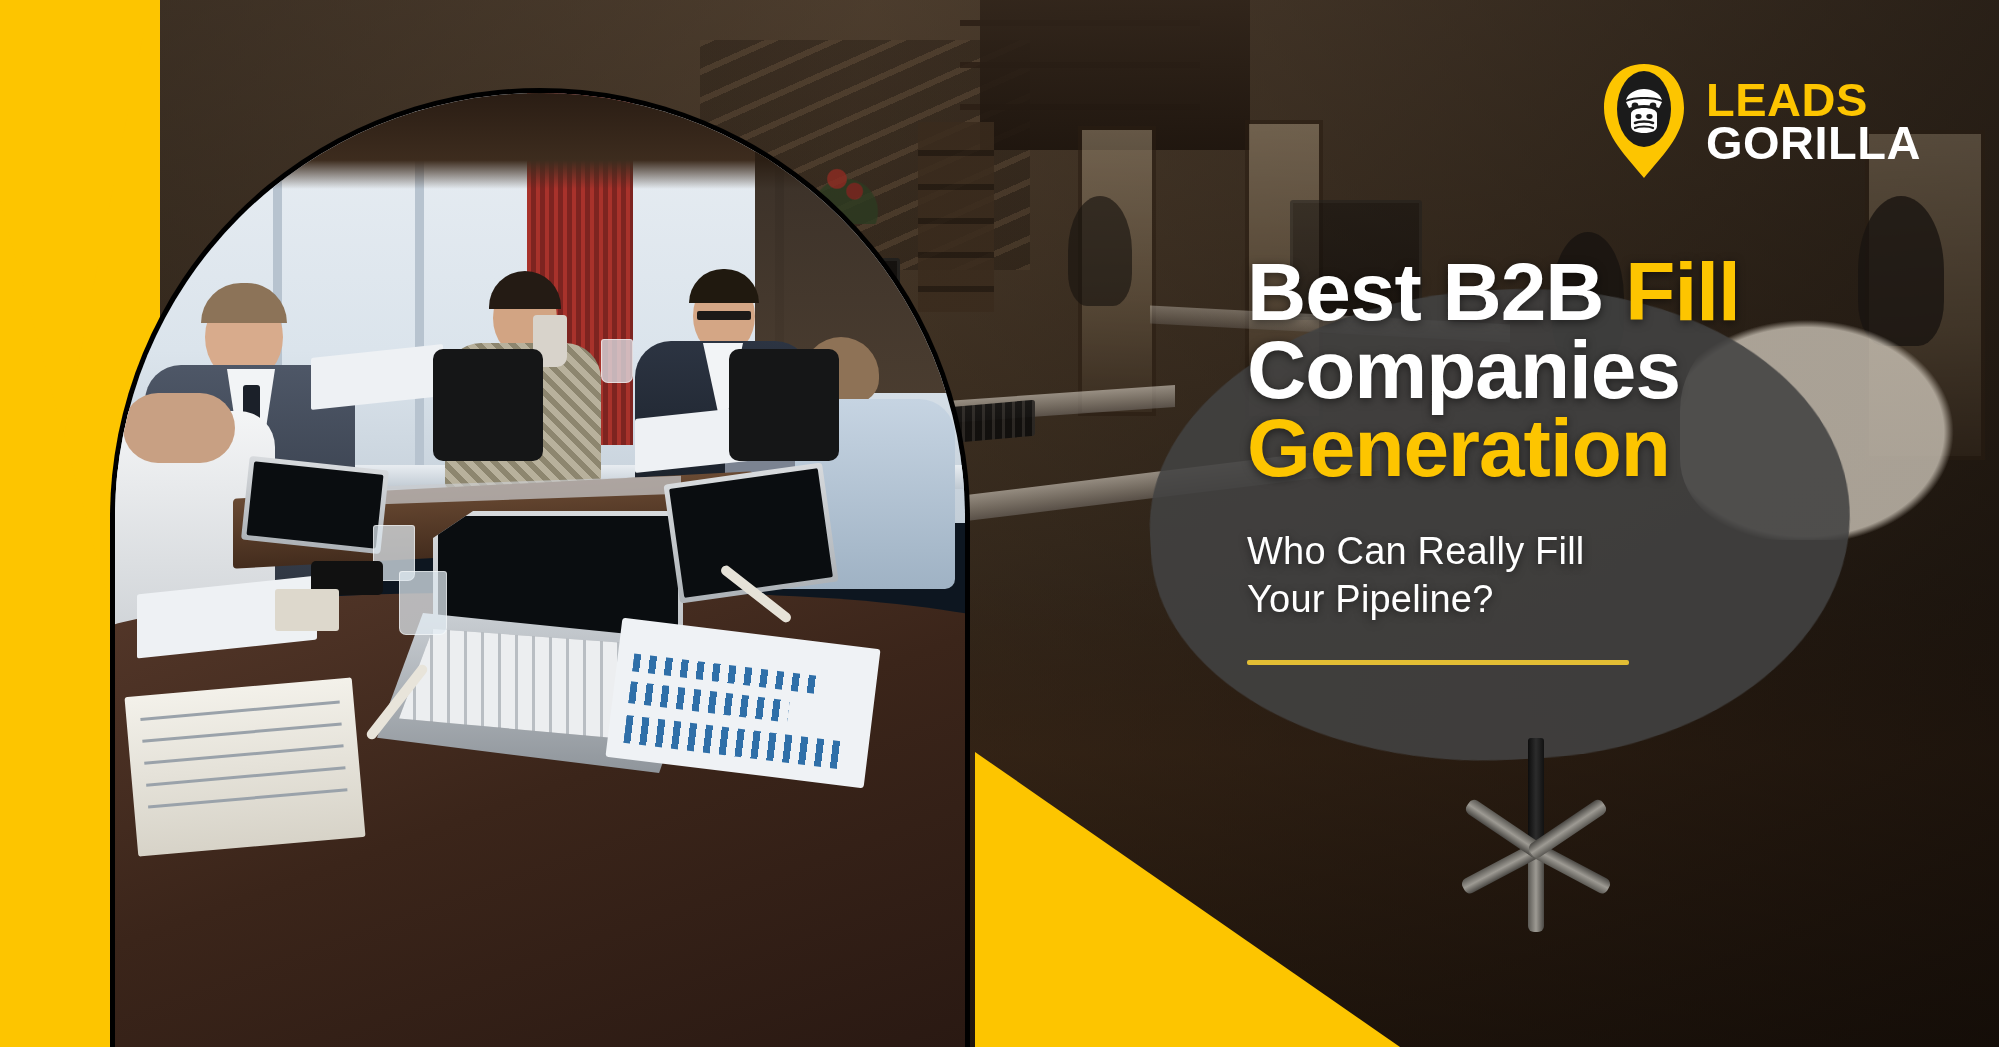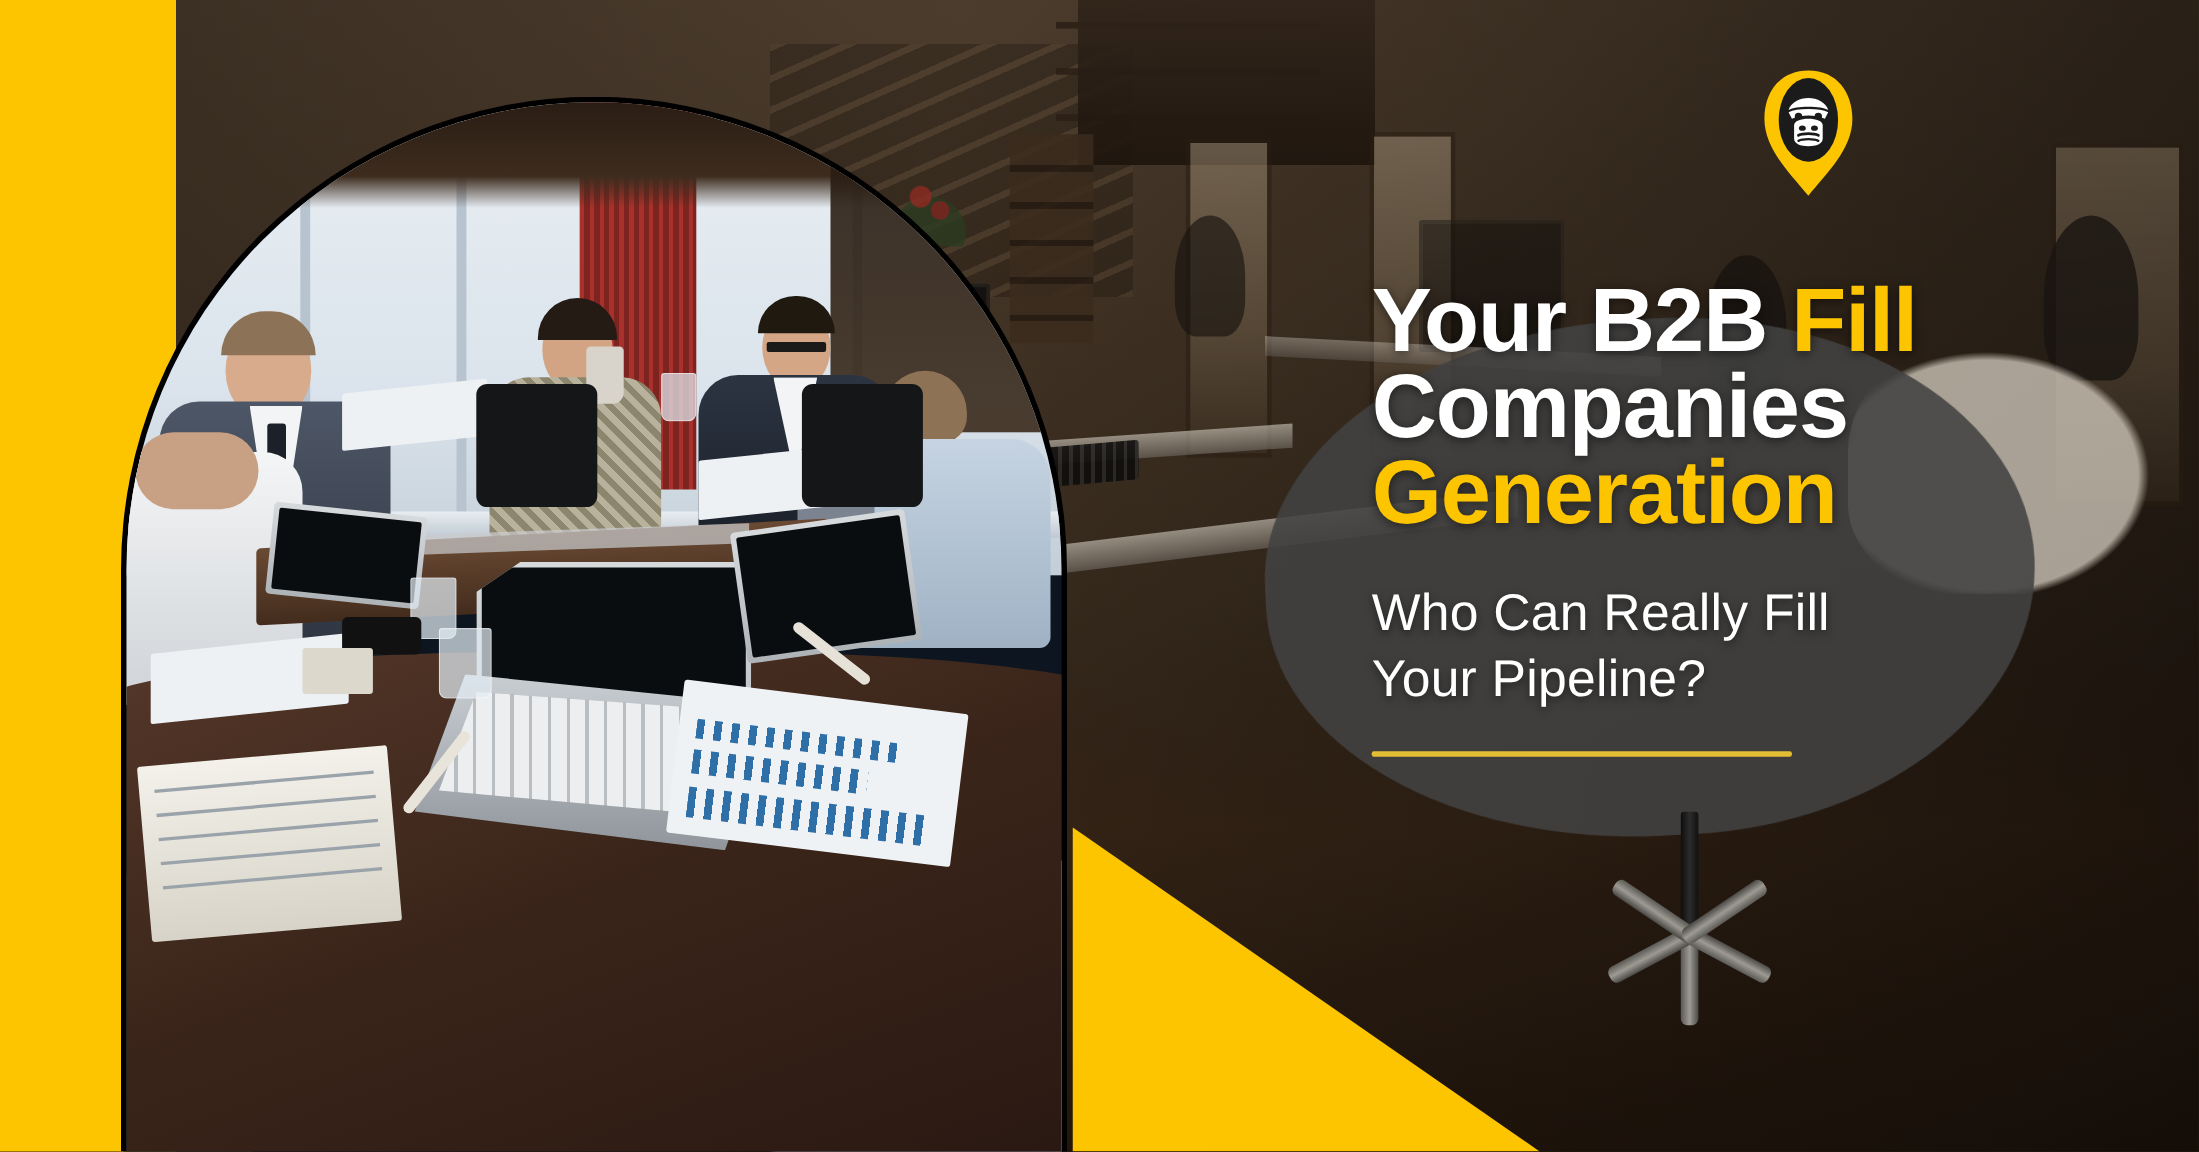--- a/index.html
+++ b/index.html
@@ -251,21 +251,21 @@
     letter-spacing:-1px;
     color:#ffffff;
     text-shadow:0 2px 10px rgba(0,0,0,.55);
   }
   .headline .hl-y { color:var(--brand,#FDC500); }
   .headline .ln { display:block; }
   .subhead {
     margin-top:40px;
     font-family:"Liberation Sans", sans-serif;
     font-weight:400;
-    font-size:47px;
+    font-size:38px;
     line-height:1.28;
     color:#ffffff;
     letter-spacing:.2px;
     text-shadow:0 2px 8px rgba(0,0,0,.5);
   }
   .subhead .ln { display:block; }
   .rule {
     margin-top:36px;
     width:382px; height:5px;
     background:#E3BE34;
@@ -438,26 +438,30 @@
         <path d="M28 40 C32 38 38 37 46 37 C54 37 60 38 64 40 L61 46 C56 44 51 43 46 43 C41 43 36 44 31 46 Z" fill="#FFFFFF"></path>
         <circle cx="37" cy="44" r="3.4" fill="#1B1B1B"></circle>
         <circle cx="55" cy="44" r="3.4" fill="#1B1B1B"></circle>
         <path d="M33 52 C33 48 39 46 46 46 C53 46 59 48 59 52 L59 64 C59 69 53 71 46 71 C39 71 33 69 33 64 Z" fill="#FFFFFF"></path>
         <ellipse cx="40.5" cy="54.5" rx="3.1" ry="2.4" fill="#1B1B1B"></ellipse>
         <ellipse cx="51.5" cy="54.5" rx="3.1" ry="2.4" fill="#1B1B1B"></ellipse>
         <path d="M37 61 C41 59 51 59 55 61" stroke="#1B1B1B" stroke-width="2.6" fill="none" stroke-linecap="round"></path>
         <path d="M37 66 C41 64 51 64 55 66" stroke="#1B1B1B" stroke-width="2.2" fill="none" stroke-linecap="round"></path>
       </svg>
     </div>
+    <div class="logo-word">
+      <div class="logo-leads">LEADS</div>
+      <div class="logo-gorilla">GORILLA</div>
+    </div>
   </div>
 
   <div class="copy">
     <h1 class="headline">
       <span class="ln">
-        <span>Your B2B </span><span class="hl-y">Fill</span>
+        <span>Best B2B </span><span class="hl-y">Fill</span>
       </span>
       <span class="ln">Companies</span>
       <span class="ln hl-y">Generation</span>
     </h1>
 
     <p class="subhead">
       <span class="ln">Who Can Really Fill</span>
       <span class="ln">Your Pipeline?</span>
     </p>
 

